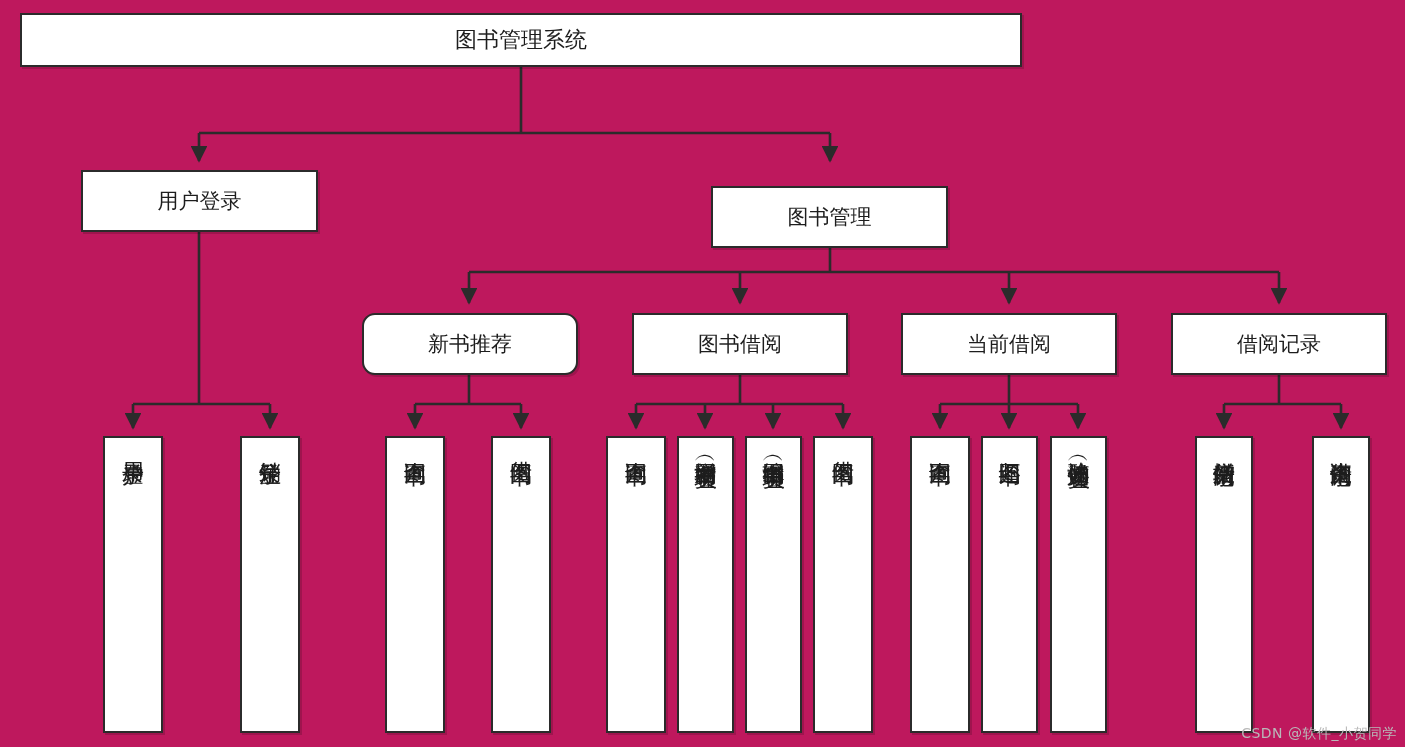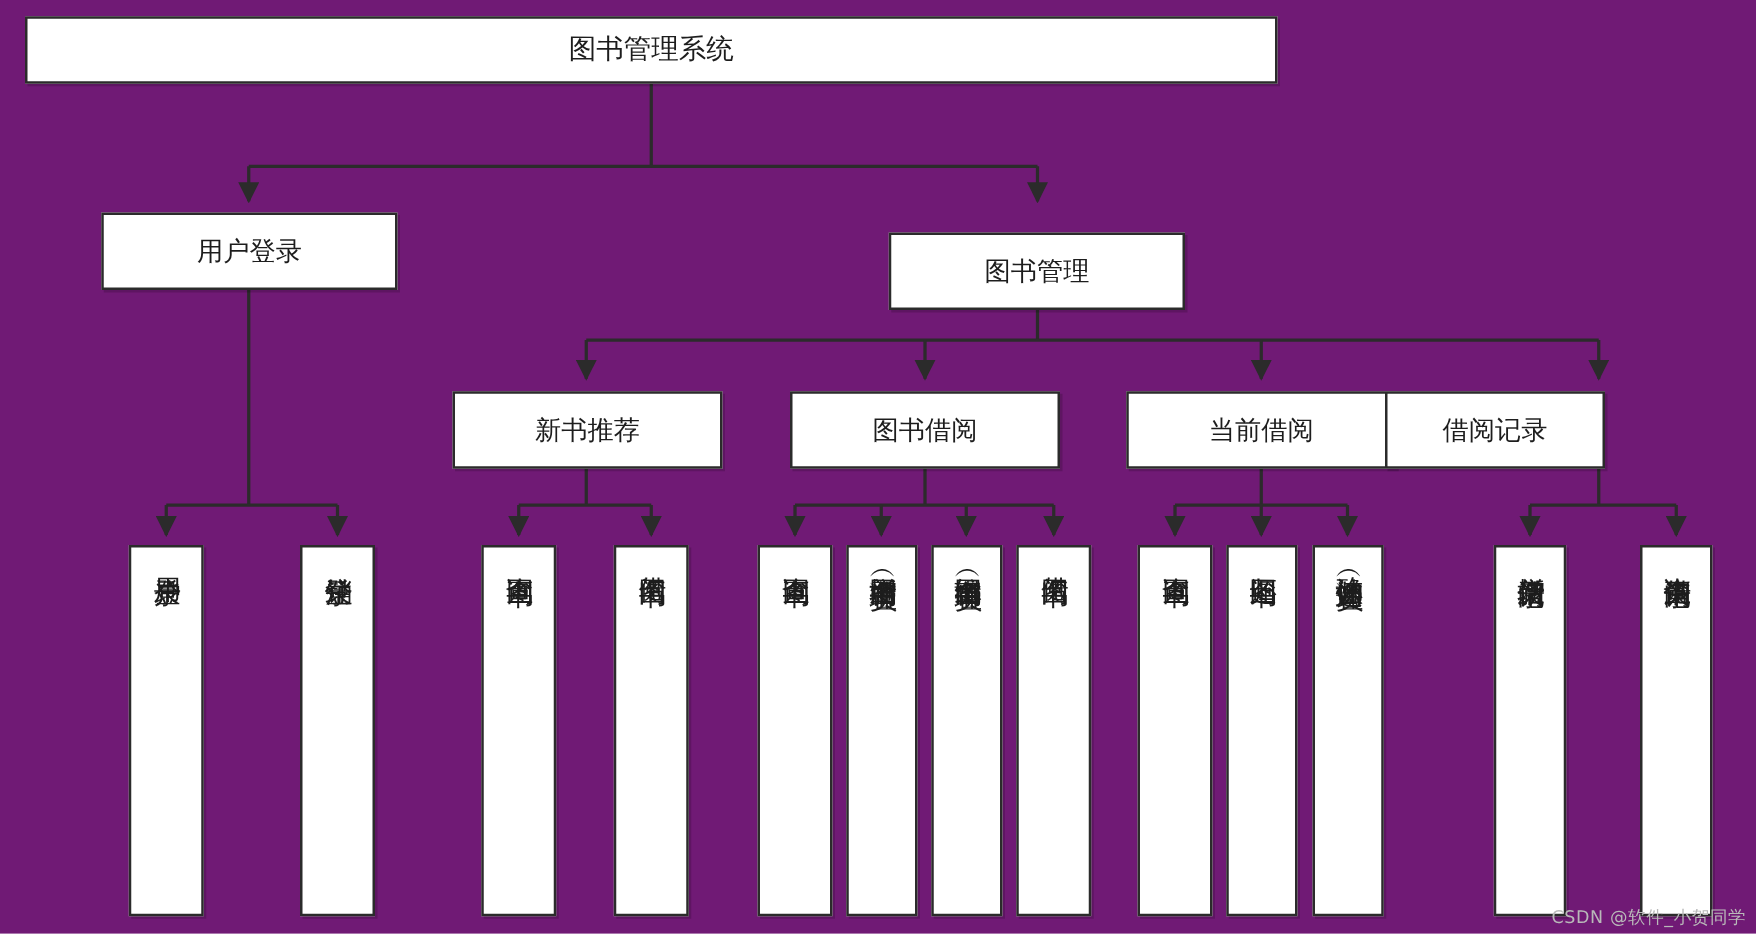--- a/index.html
+++ b/index.html
@@ -7,21 +7,21 @@
     padding: 0;
     background: #ffffff;
   }
   body {
     font-family: "DejaVu Sans", "Liberation Sans", sans-serif;
   }
   #canvas {
     position: relative;
     width: 1405px;
     height: 747px;
-    background: #701a75;
+    background: #be185d;
     overflow: hidden;
   }
   svg#wires {
     position: absolute;
     left: 0;
     top: 0;
     width: 1405px;
     height: 747px;
     pointer-events: none;
   }
@@ -129,33 +129,33 @@
   </div>
 
   <div class="node horiz" style="left:81px; top:170px; width:237px; height:62px;">
     <span class="label">用户登录</span>
   </div>
 
   <div class="node horiz" style="left:711px; top:170px; width:237px; height:62px;margin-top:16px;">
     <span class="label">图书管理</span>
   </div>
 
-  <div class="node horiz" style="left:362px; top:313px; width:216px; height:62px;">
+  <div class="node horiz" style="left:362px; top:313px; width:216px; height:62px;border-radius:13px;">
     <span class="label">新书推荐</span>
   </div>
 
   <div class="node horiz" style="left:901px; top:313px; width:216px; height:62px;">
     <span class="label">当前借阅</span>
   </div>
 
   <div class="node horiz" style="left:632px; top:313px; width:216px; height:62px;">
     <span class="label">图书借阅</span>
   </div>
 
-  <div class="node horiz" style="left:1108px; top:313px; width:176px; height:62px;">
+  <div class="node horiz" style="left:1171px; top:313px; width:216px; height:62px;">
     <span class="label">借阅记录</span>
   </div>
 
   <div class="node vert" style="left:103px; top:436px; width:60px; height:297px;">
     <span class="label">用户登录</span>
   </div>
 
   <div class="node vert" style="left:240px; top:436px; width:60px; height:297px;">
     <span class="label">注销登录</span>
   </div>

